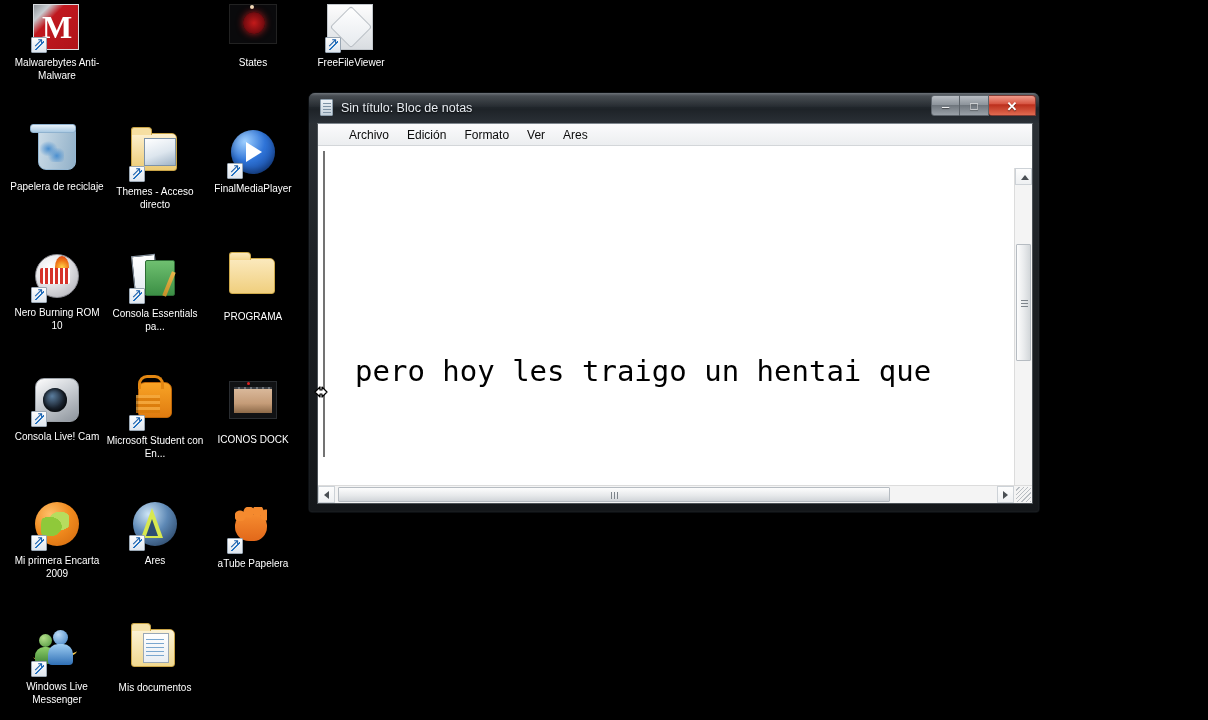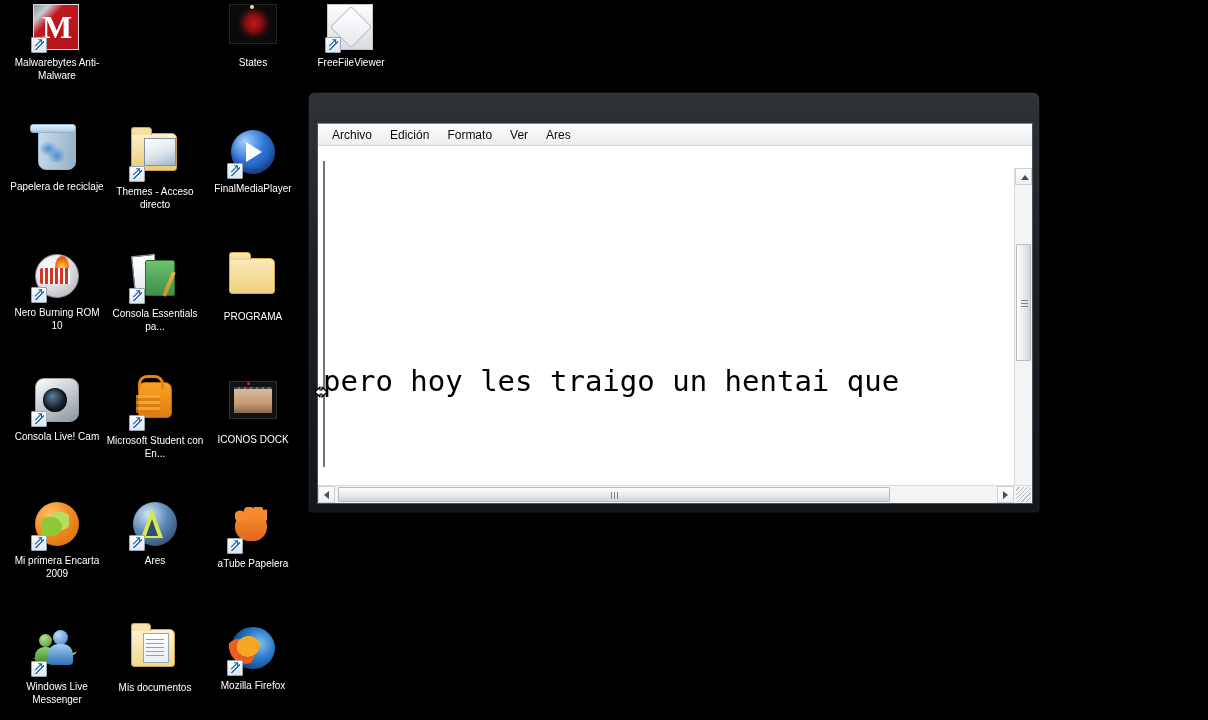--- a/index.html
+++ b/index.html
@@ -558,21 +558,21 @@
     border: 1px solid #4c5257;
     border-top: 1px solid #7e868d;
   }
 
   #menubar {
     height: 22px;
     background: linear-gradient(#fbfbfc,#eceef0);
     border-bottom: 1px solid #d3d6d9;
     display: flex;
     align-items: center;
-    padding-left: 5px;
+    padding-left: 22px;
   }
   .menu-item {
     font-size: 12px;
     color: #0b0b0b;
     padding: 2px 9px;
     cursor: default;
     white-space: nowrap;
   }
 
   #edit-area {
@@ -581,30 +581,31 @@
     top: 22px;
     width: 714px;
     height: 357px;
     background: #ffffff;
     overflow: hidden;
   }
 
   #text-surface {
     position: absolute;
     left: 1px;
-    top: 11px;
+    top: 1px;
     width: 692px;
     height: 337px;
     background: #ffffff;
     overflow: hidden;
     font-family: "DejaVu Sans Mono", "Liberation Mono", monospace;
     font-size: 29px;
     line-height: 64px;
     color: #000000;
     white-space: pre;
+    padding-left: 32px;
   }
   .np-line {
     position: relative;
     height: 64px;
     padding-left: 4px;
     white-space: pre;
   }
   #caret {
     position: absolute;
     left: 4px;
@@ -875,32 +876,40 @@
 
     <div class="desk-icon" style="left:106px; top:624px;">
       <div class="icon-art">
         <div class="ic-docs">
             <span class="lines"></span>
           </div>
       </div>
       <div class="icon-label">Mis documentos</div>
     </div>
 
-    <div class="desk-icon" style="left:204px; top:624px;">
-      <div class="icon-art">
-        <div class="ic-firefox"></div>
-          <span class="shortcut"></span>
-      </div>
-      <div class="icon-label">Mozilla Firefox</div>
-    </div>
 
   </div>
 
   <div id="notepad">
 
+    <div id="titlebar">
+      <span class="np-icon"></span>
+      <span id="title-text">Sin título: Bloc de notas</span>
+      <div class="win-btns">
+        <div class="wbtn min">
+            <span class="glyph"></span>
+          </div>
+        <div class="wbtn max">
+            <span class="glyph"></span>
+          </div>
+        <div class="wbtn close">
+            <span class="glyph"></span>
+          </div>
+      </div>
+    </div>
 
     <div id="client">
 
       <div id="menubar">
         <div class="menu-item">Archivo</div>
         <div class="menu-item">Edición</div>
         <div class="menu-item">Formato</div>
         <div class="menu-item">Ver</div>
         <div class="menu-item">Ares</div>
       </div>

